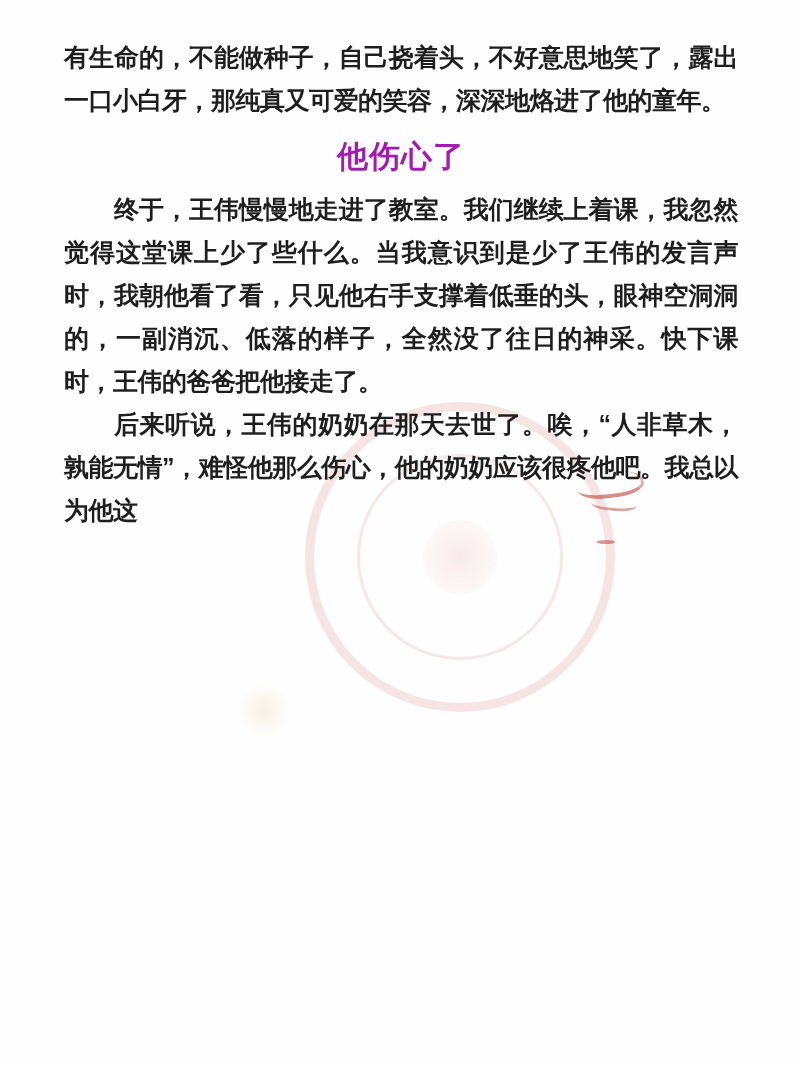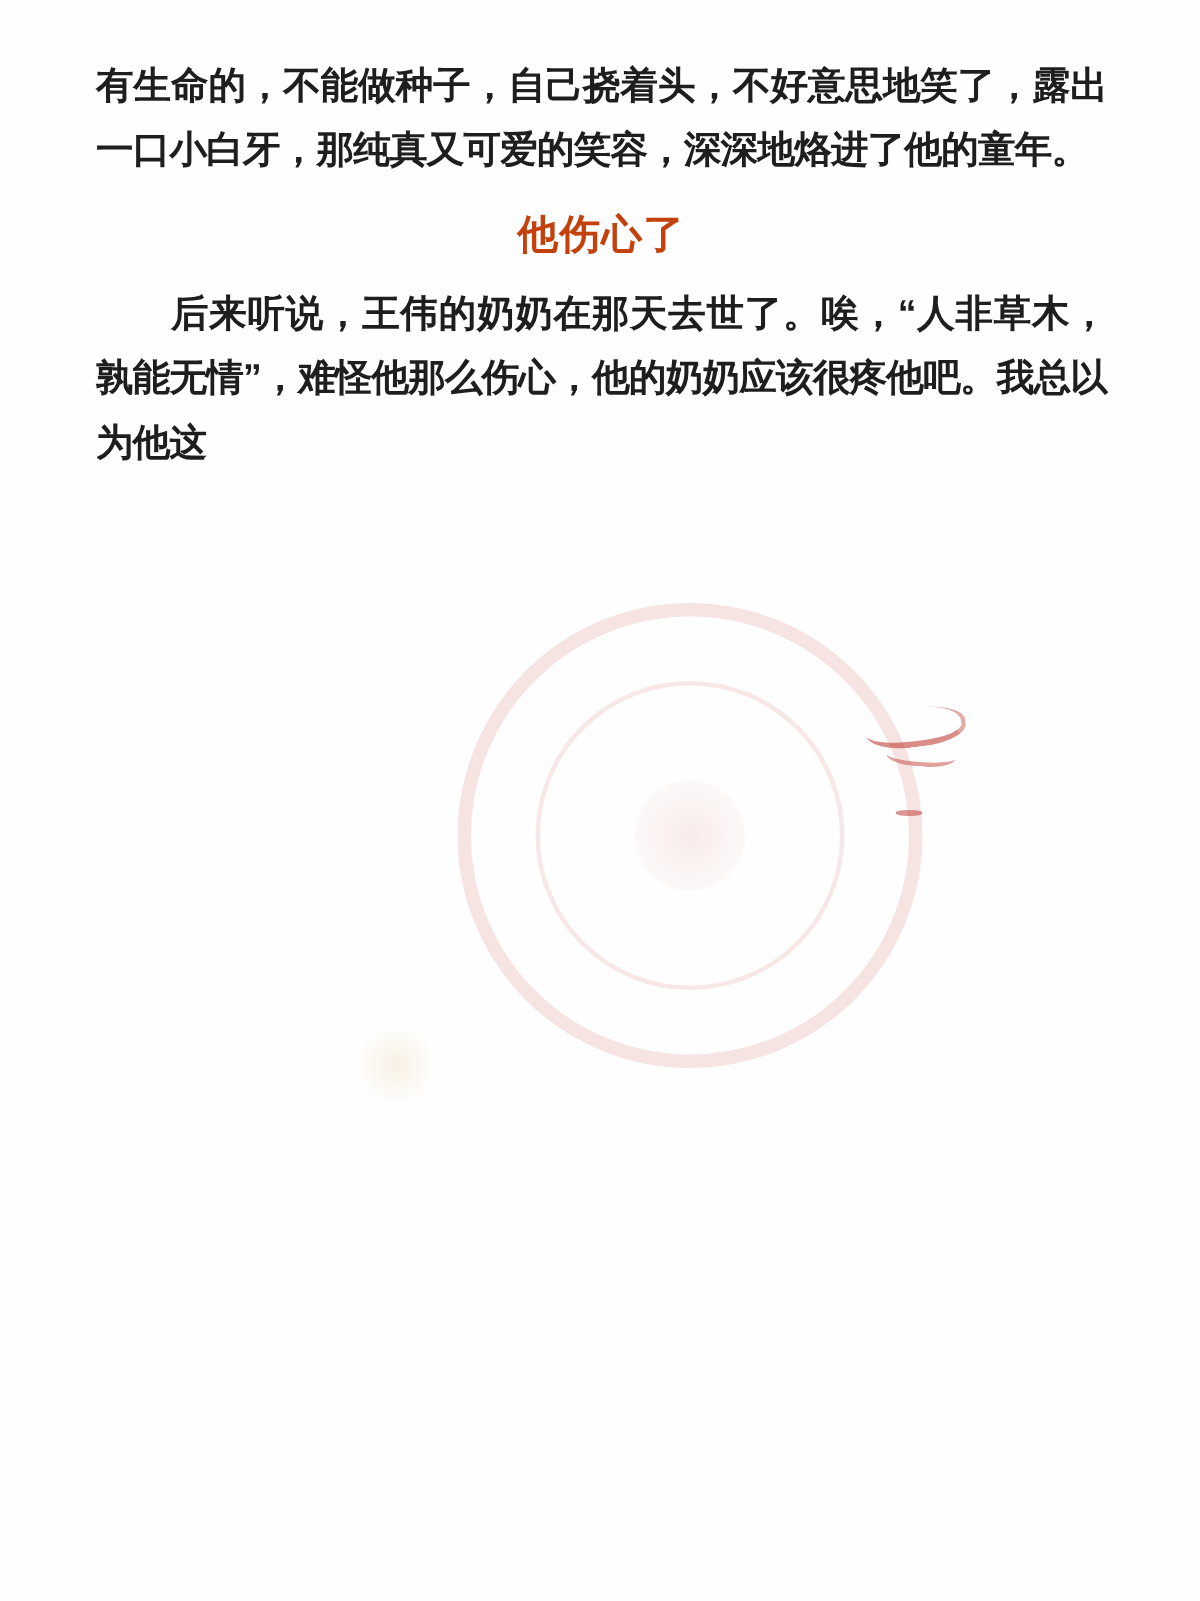--- a/index.html
+++ b/index.html
@@ -93,23 +93,23 @@
   }
   .para {
     margin: 0;
   }
   .para.indented {
     text-indent: 2em;
   }
   .essay-title {
     margin: 13px 0 10px 0;
     text-align: center;
-    font-size: 27px;
+    font-size: 31px;
     font-weight: 700;
-    color: #c2410c;
+    color: #a21caf;
     line-height: 43px;
     letter-spacing: 1px;
   }
 </style>
 </head>
 <body>
 
 <div class="page">
 
   <div class="watermark">
@@ -120,16 +120,17 @@
     <div class="scribble s2"></div>
     <div class="scribble s3"></div>
   </div>
   <div class="stain"></div>
 
   <div class="content">
     <p class="para">有生命的，不能做种子，自己挠着头，不好意思地笑了，露出一口小白牙，那纯真又可爱的笑容，深深地烙进了他的童年。</p>
 
     <h1 class="essay-title">他伤心了</h1>
 
+    <p class="para indented">终于，王伟慢慢地走进了教室。我们继续上着课，我忽然觉得这堂课上少了些什么。当我意识到是少了王伟的发言声时，我朝他看了看，只见他右手支撑着低垂的头，眼神空洞洞的，一副消沉、低落的样子，全然没了往日的神采。快下课时，王伟的爸爸把他接走了。</p>
     <p class="para indented">后来听说，王伟的奶奶在那天去世了。唉，“人非草木，孰能无情”，难怪他那么伤心，他的奶奶应该很疼他吧。我总以为他这</p>
   </div>
 
 </div>
 
 </body></html>

